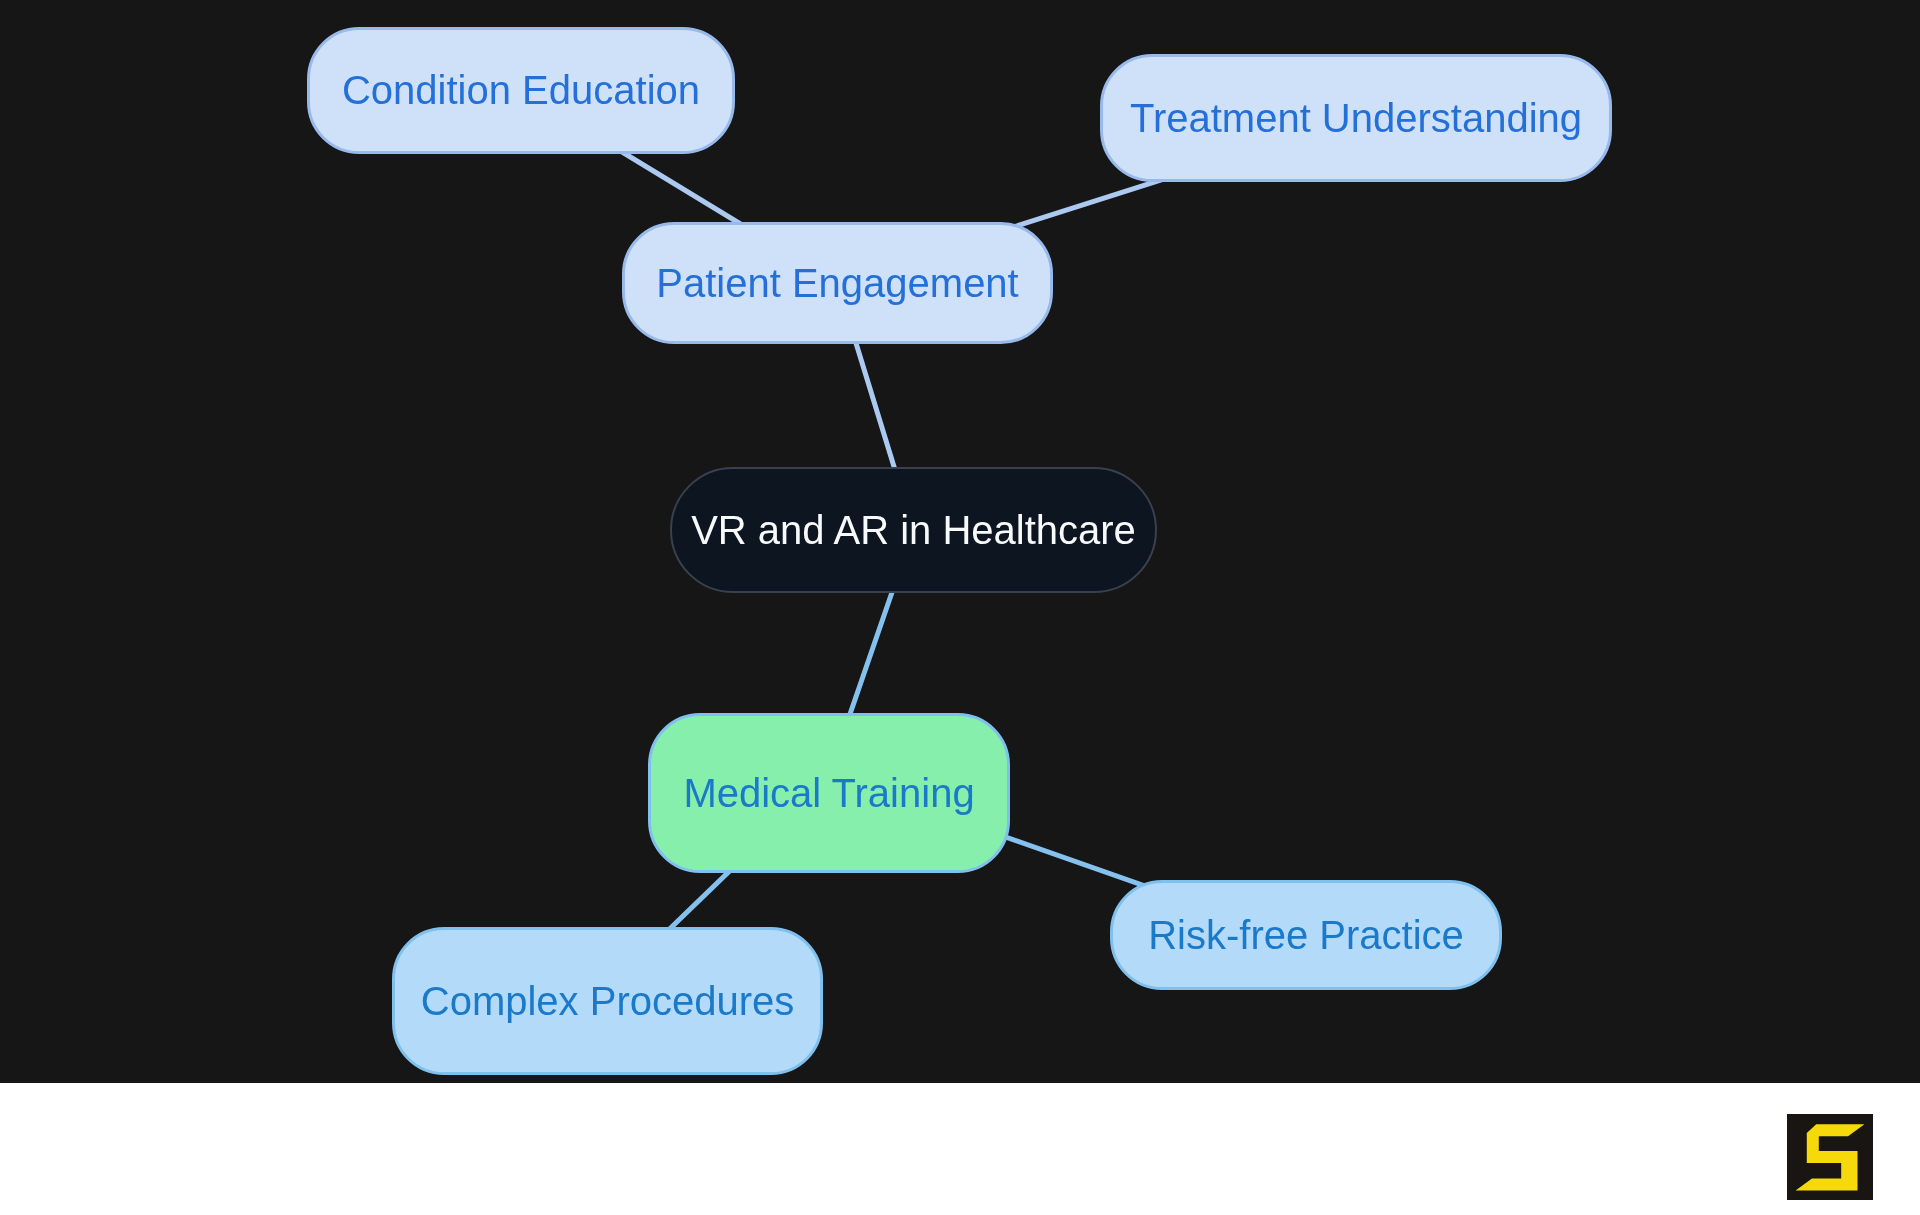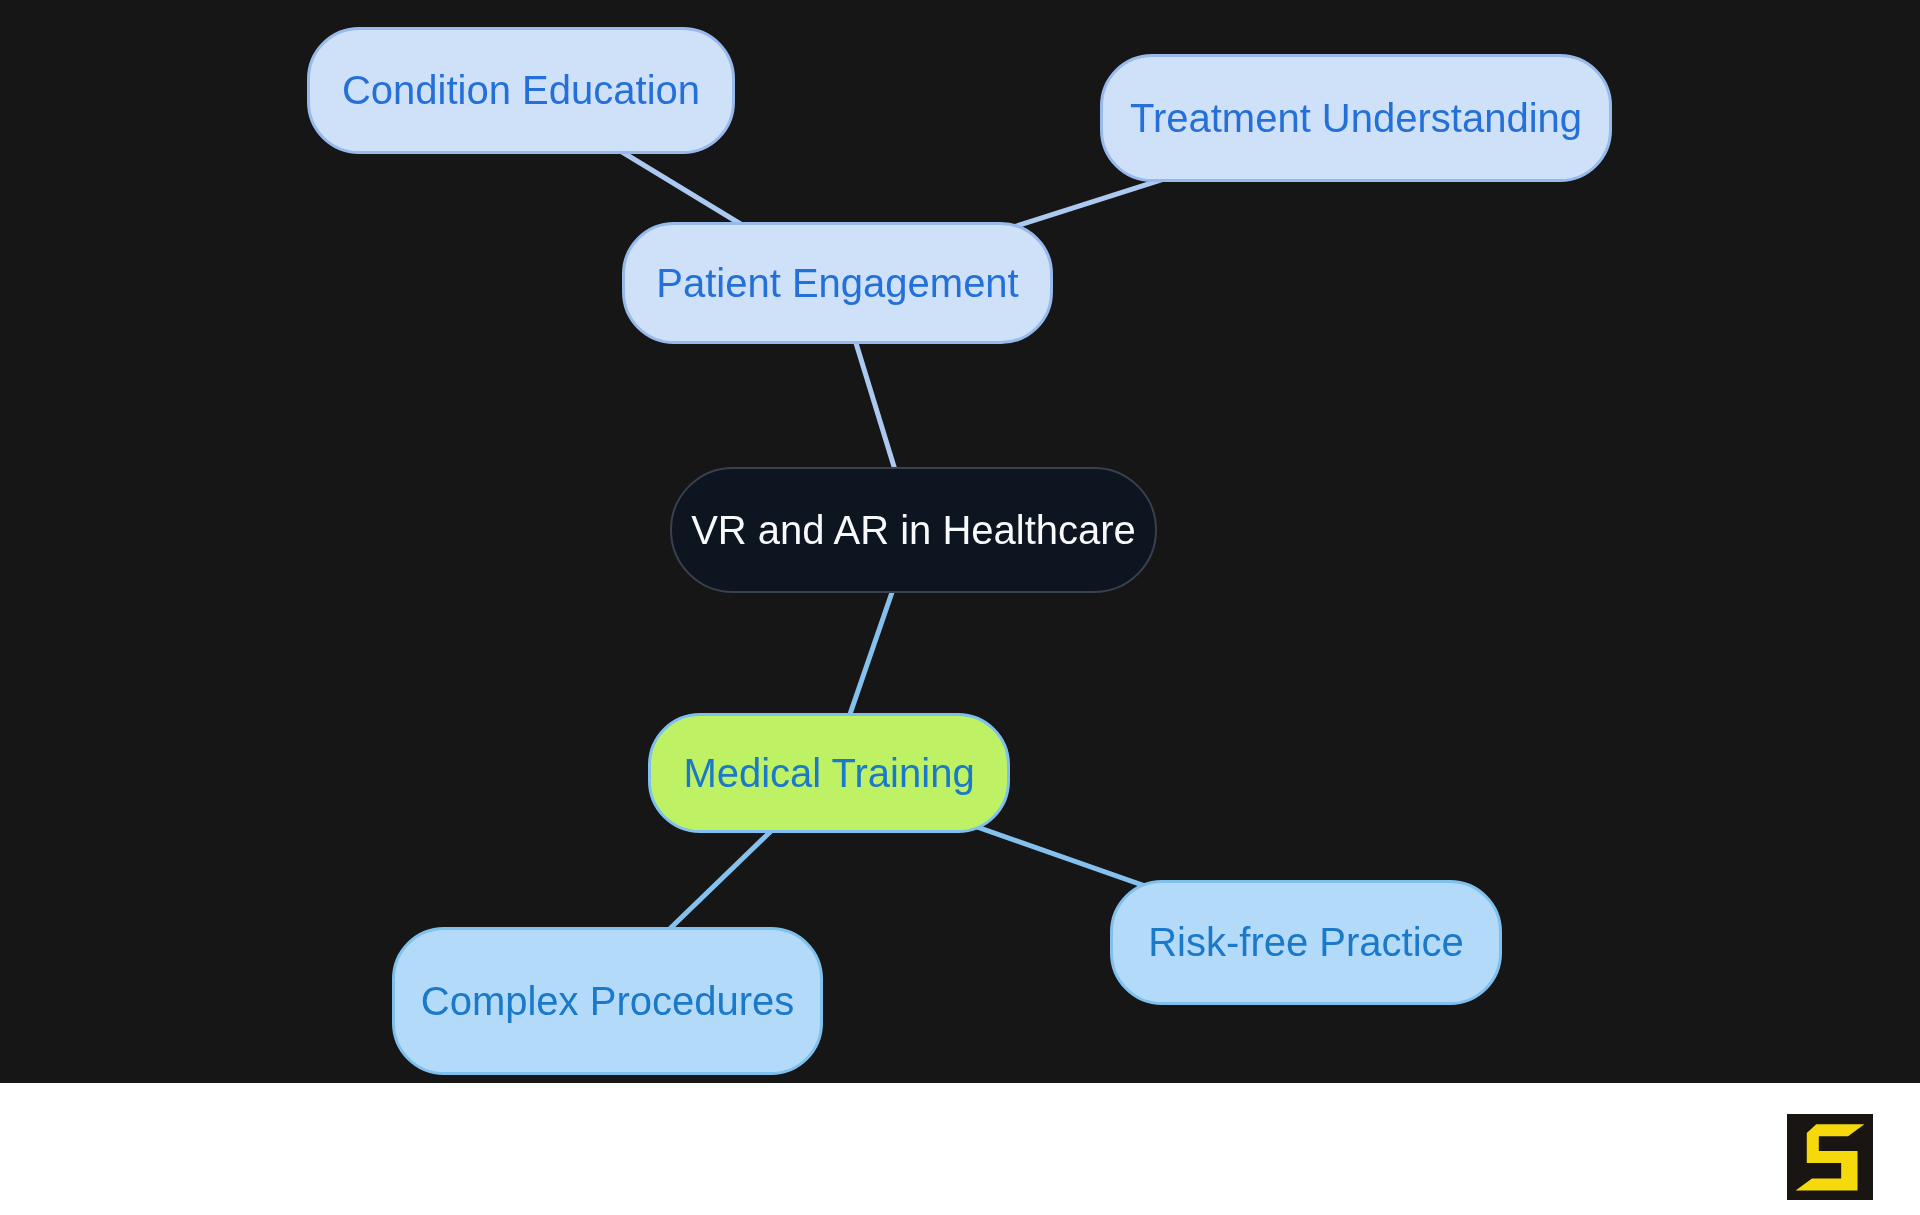--- a/index.html
+++ b/index.html
@@ -56,27 +56,27 @@
       </div>
       <div class="node central" style="left: 670px; top: 467px; width: 487px; height: 126px; background: rgb(13, 21, 33); border: 2px solid rgb(57, 65, 78); color: rgb(247, 249, 251);">
         <span class="label">VR and AR in Healthcare</span>
       </div>
       <div class="node" style="left: 1100px; top: 54px; width: 512px; height: 128px; background: rgb(206, 225, 248); border: 3px solid rgb(151, 185, 236); color: rgb(36, 112, 216);">
         <span class="label">Treatment Understanding</span>
       </div>
       <div class="node" style="left: 307px; top: 27px; width: 428px; height: 127px; background: rgb(206, 225, 248); border: 3px solid rgb(151, 185, 236); color: rgb(36, 112, 216);">
         <span class="label">Condition Education</span>
       </div>
-      <div class="node" style="left: 648px; top: 713px; width: 362px; height: 120px; background: #bef264; border: 3px solid rgb(127, 192, 239); color: rgb(27, 121, 201);">
+      <div class="node" style="left: 648px; top: 713px; width: 362px; height: 160px; background: #86efac; border: 3px solid rgb(127, 192, 239); color: rgb(27, 121, 201);">
         <span class="label">Medical Training</span>
       </div>
       <div class="node" style="left: 392px; top: 927px; width: 431px; height: 148px; background: rgb(179, 218, 249); border: 3px solid rgb(127, 192, 239); color: rgb(27, 121, 201);">
         <span class="label">Complex Procedures</span>
       </div>
-      <div class="node" style="left: 1110px; top: 880px; width: 392px; height: 125px; background: rgb(179, 218, 249); border: 3px solid rgb(127, 192, 239); color: rgb(27, 121, 201);">
+      <div class="node" style="left: 1110px; top: 880px; width: 392px; height: 110px; background: rgb(179, 218, 249); border: 3px solid rgb(127, 192, 239); color: rgb(27, 121, 201);">
         <span class="label">Risk-free Practice</span>
       </div>
     </div>
 
   <div class="footer" style="background: rgb(255, 255, 255);">
     <div class="brand-logo">
       <svg width="86" height="86" viewBox="0 0 100 100">
         <rect x="0" y="0" width="100" height="100" id="logo-square" fill="#181512"></rect>
         <path id="logo-glyph" d="M34 12 L90 12 L71 26 L37 26 L37 43 L82 43 L82 89 L10 89 L29 75 L63 75 L63 57 L23 57 L23 22 Z" fill="#f5d90a"></path>
       </svg>

